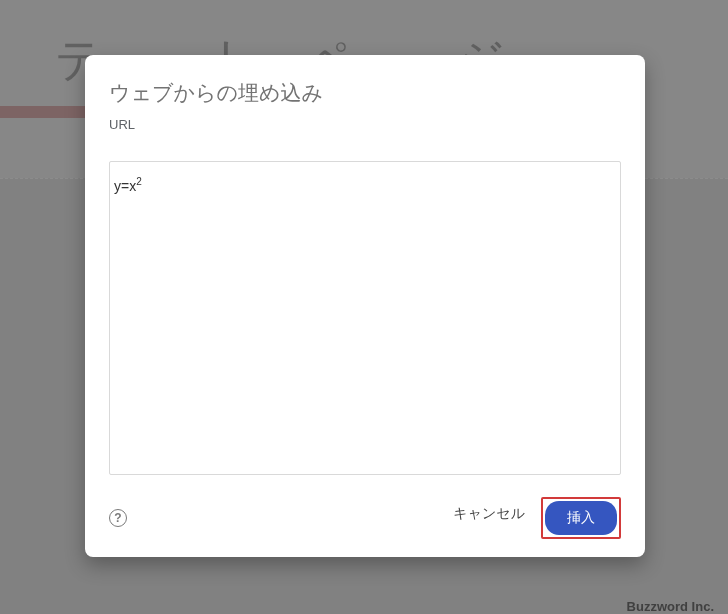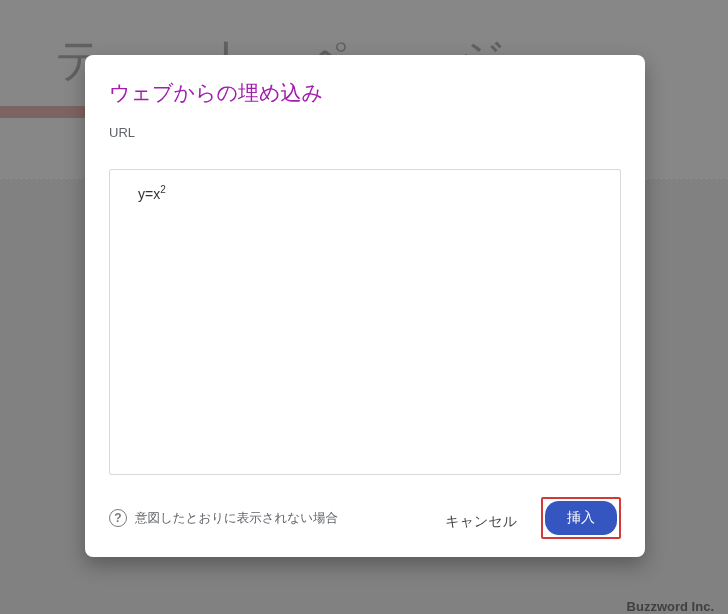--- a/index.html
+++ b/index.html
@@ -37,38 +37,38 @@
     position: absolute;
     left: 85px; top: 55px;
     width: 560px; height: 502px;
     background: #ffffff;
     border-radius: 8px;
     box-shadow: 0 8px 20px rgba(0,0,0,0.3);
     display: flex; flex-direction: column;
     padding: 24px 24px 18px 24px;
   }
   .modal-title {
-    font-size: 21px; color: #a21caf; font-weight: 400; margin-bottom: 18px;
+    font-size: 21px; color: #737373; font-weight: 400; margin-bottom: 10px;
   }
   .tabs {
     display: flex; gap: 4px; margin-bottom: 18px;
     font-size: 13px;
   }
   .tab {
     padding-bottom: 8px; cursor: pointer; color: #5f6368;
     border-bottom: 3px solid transparent;
   }
   .tab.active {
     color: #1a59d0; border-bottom-color: #1a59d0;
   }
   .embed-box {
     flex: 1;
     border: 1px solid #d9d9d9;
     border-radius: 2px;
-    padding: 14px 28px;
+    padding: 14px 4px;
     font-size: 14px; color: #333;
     background: #fff;
     overflow: auto;
     resize: none;
     font-family: inherit;
   }
   .embed-box sup { font-size: 10px; vertical-align: super; }
 
   .footer {
     display: flex; align-items: center; justify-content: space-between;
@@ -76,21 +76,21 @@
   }
   .help {
     display: flex; align-items: center; gap: 8px;
     color: #5f6368; font-size: 12.5px;
   }
   .help-icon {
     width: 18px; height: 18px; border: 1.6px solid #7a7a7a; border-radius: 50%;
     display: inline-flex; align-items: center; justify-content: center;
     font-size: 12px; color: #7a7a7a; font-weight: bold;
   }
-  .actions { display: flex; align-items: flex-end; gap: 14px; }
+  .actions { display: flex; align-items: flex-start; gap: 6px; }
   .btn-cancel {
     background: none; border: none; font-size: 14px; color: #444;
     padding: 8px 10px; cursor: pointer;
   }
   .btn-insert-wrap {
     border: 2px solid #d23a3a; padding: 2px; border-radius: 2px;
   }
   .btn-insert {
     background: #3556c0; color: #fff; border: none;
     font-size: 14px; padding: 8px 22px; border-radius: 14px; cursor: pointer;
@@ -119,21 +119,20 @@
     <div class="tab">URL</div>
   </div>
 
   <div class="embed-box">
     <span>y=x</span><sup>2</sup>
   </div>
 
   <div class="footer">
     <div class="help">
       <span class="help-icon">?</span>
-      <span>意図したとおりに表示されない場合</span>
     </div>
     <div class="actions">
       <button class="btn-cancel">キャンセル</button>
       <span class="btn-insert-wrap">
         <button class="btn-insert">挿入</button>
       </span>
     </div>
   </div>
 </div>
 

